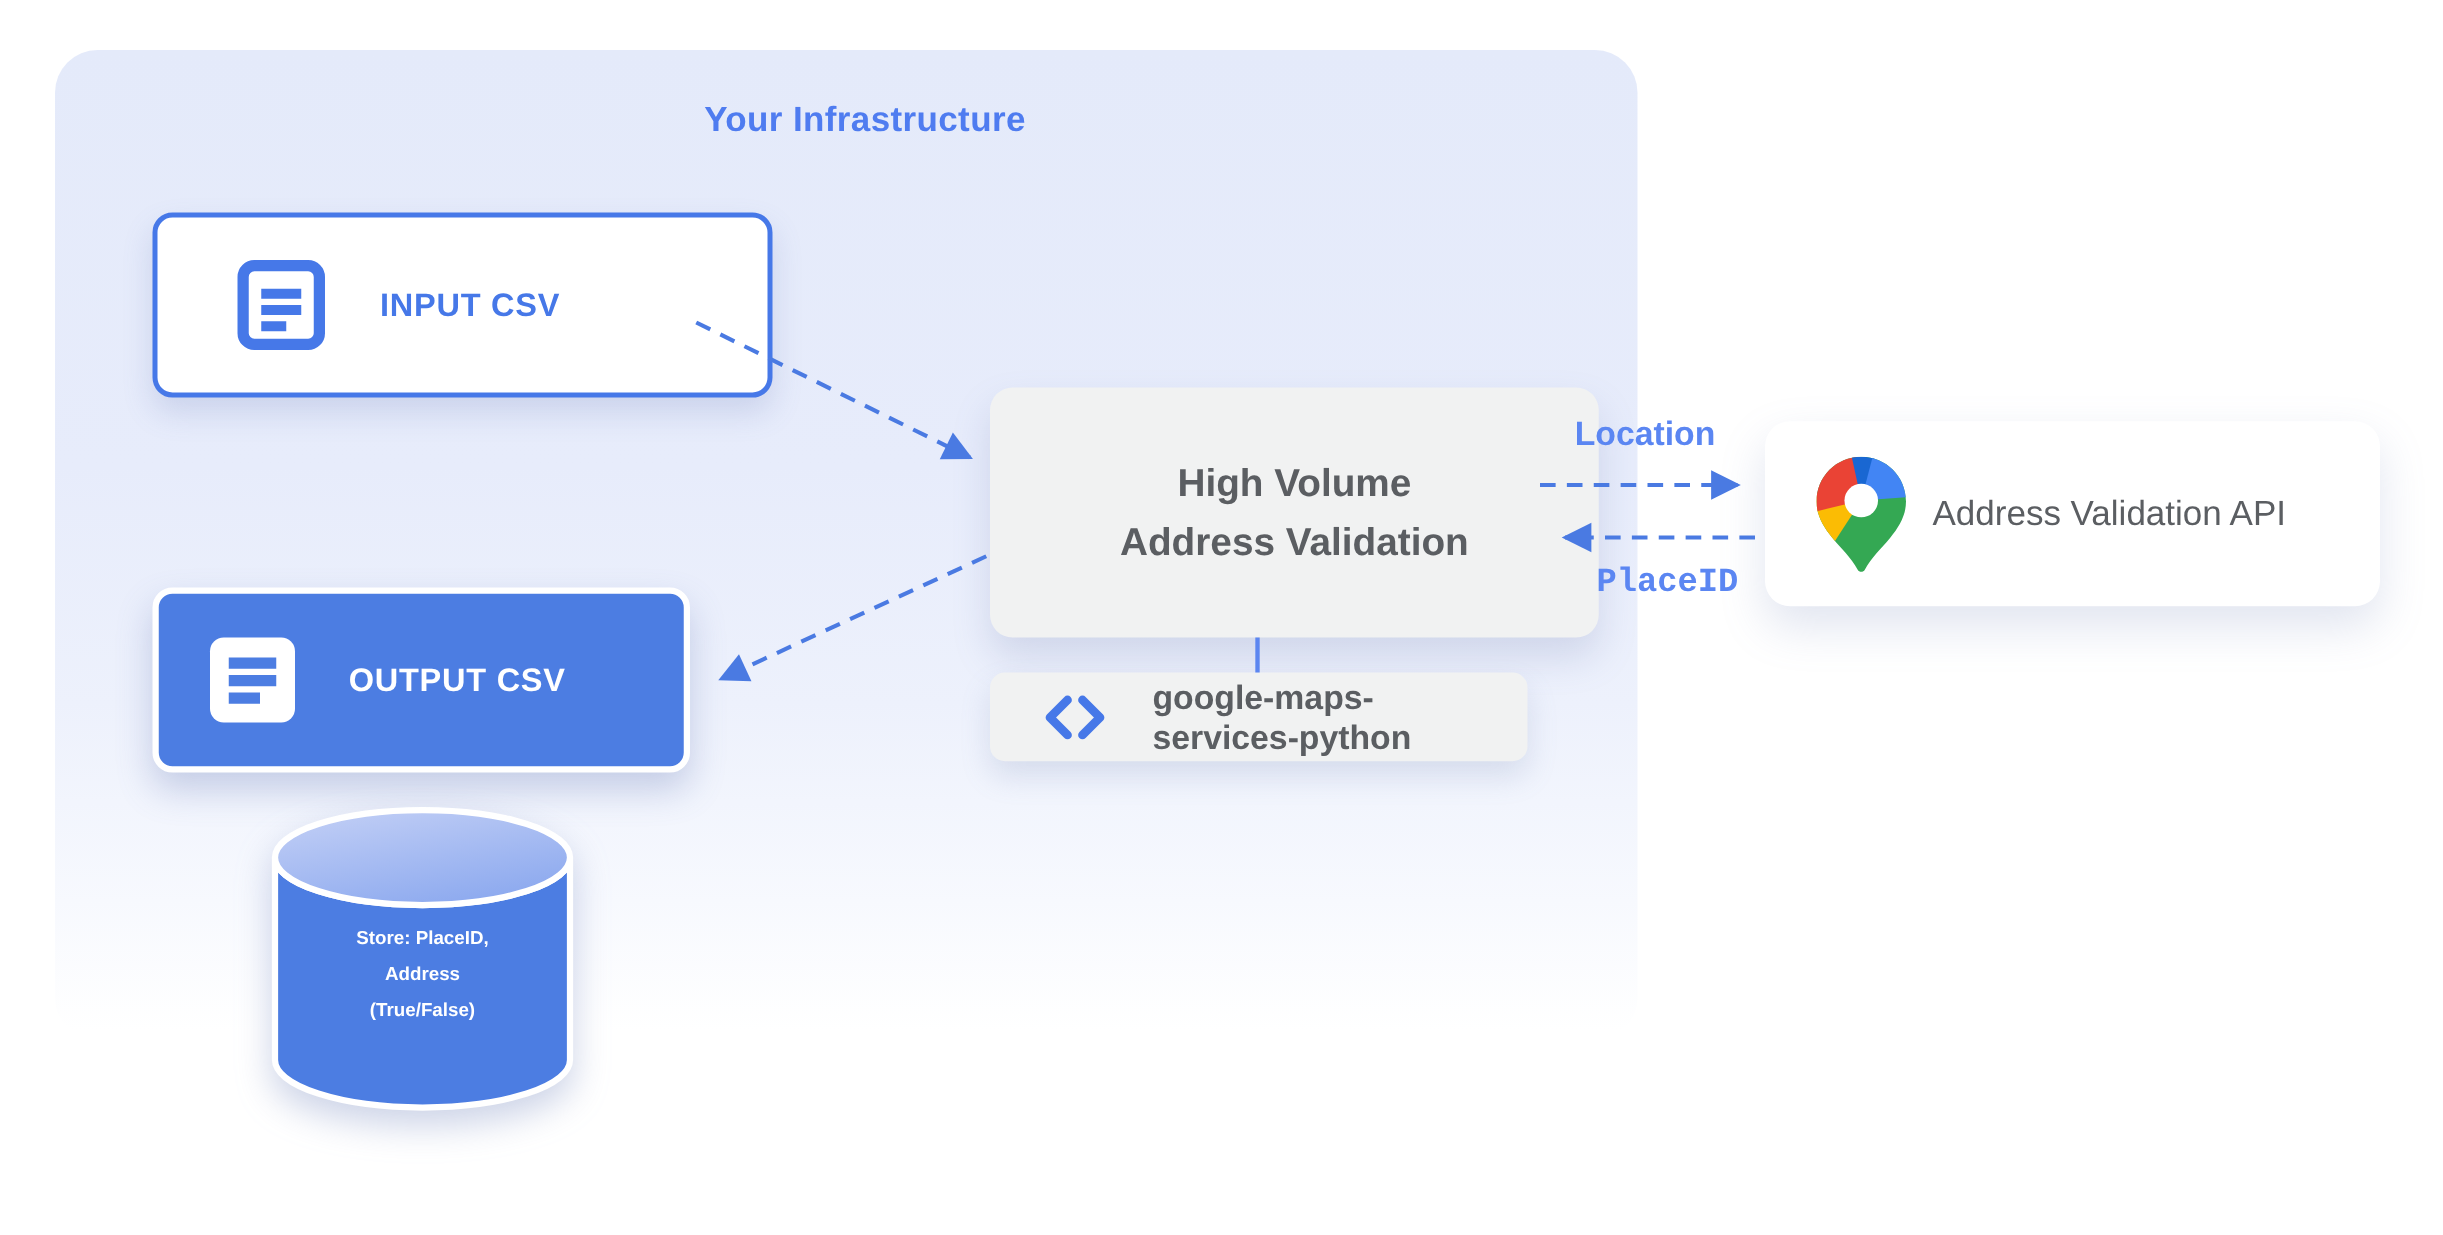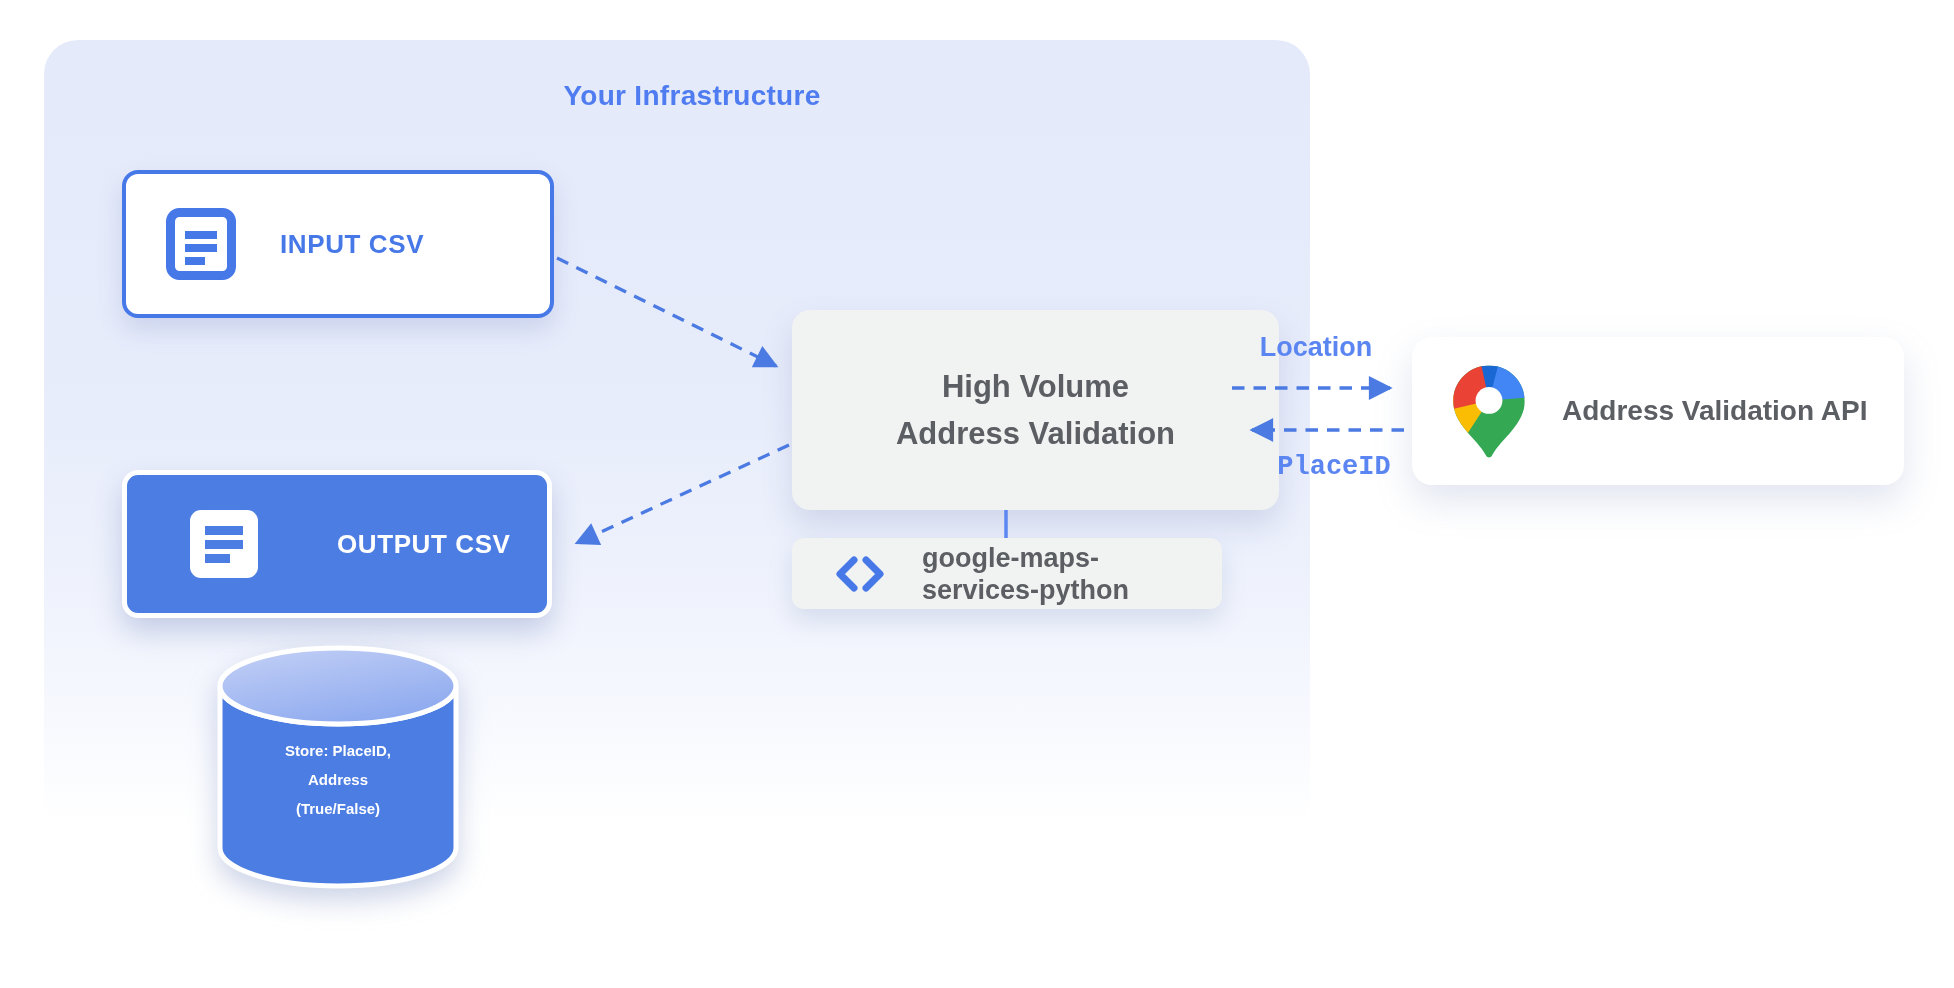--- a/index.html
+++ b/index.html
@@ -14,33 +14,32 @@
   }
   .infra-title{
     position:absolute;left:492px;top:80px;width:400px;
     text-align:center;font-size:28px;font-weight:bold;color:#4f7cf0;letter-spacing:.3px;
   }
 
   
   .node{position:absolute;display:flex;align-items:center;box-sizing:border-box;}
 
   .input-box{
-    left:122px;top:170px;width:432px;height:148px;border-radius:16px;
+    left:122px;top:170px;width:496px;height:148px;border-radius:16px;
     background:#ffffff;border:4px solid #4678e8;
     box-shadow:0 12px 24px rgba(96,116,180,.20);
-    padding-left:38px;
+    padding-left:62px;
   }
   .input-box .label{margin-left:42px;font-size:26px;font-weight:bold;color:#4678e8;letter-spacing:.6px;}
 
   .output-box{
     left:122px;top:470px;width:430px;height:148px;border-radius:16px;
     background:#4c7de2;border:5px solid #ffffff;
     box-shadow:0 14px 28px rgba(96,116,180,.30);
-    padding-left:62px;
-    gap:36px;
+    padding-left:40px;
   }
   .output-box .label{margin-left:42px;font-size:26px;font-weight:bold;color:#ffffff;letter-spacing:.6px;}
 
   
   .cylinder{position:absolute;left:198px;top:636px;width:280px;height:262px;}
   .cylinder svg{filter:drop-shadow(0 12px 14px rgba(110,130,185,.35));}
   .cyl-text{
     position:absolute;left:0;top:100px;width:100%;
     text-align:center;font-size:15px;line-height:29px;font-weight:bold;color:#ffffff;
   }
@@ -60,21 +59,21 @@
   }
   .library-box .lines{margin-left:36px;}
   .library-box .line{font-size:27px;line-height:32px;font-weight:bold;color:#5b5e62;}
 
   
   .api-box{
     left:1412px;top:337px;width:492px;height:148px;border-radius:20px;
     background:#ffffff;box-shadow:0 16px 36px rgba(120,135,185,.22);
     padding-left:36px;
   }
-  .api-box .label{margin-left:32px;font-size:28px;font-weight:bold;color:#5b5e62;}
+  .api-box .label{margin-left:16px;font-size:28px;font-weight:normal;color:#5b5e62;}
 
   
   .edge-label{position:absolute;width:300px;text-align:center;font-size:27px;font-weight:bold;color:#5b86f2;}
   .edge-label.location{left:1166px;top:332px;}
   .edge-label.placeid{left:1184px;top:452px;font-family:Liberation Mono, monospace;}
 
   .overlay{position:absolute;left:0;top:0;pointer-events:none;}
   .icon{flex:0 0 auto;display:block;}
 </style>
 </head>

